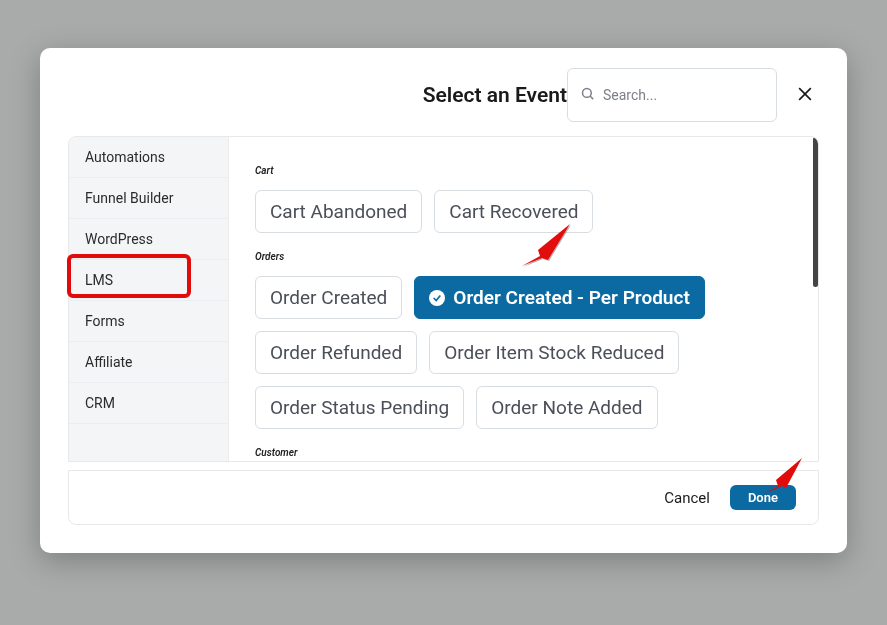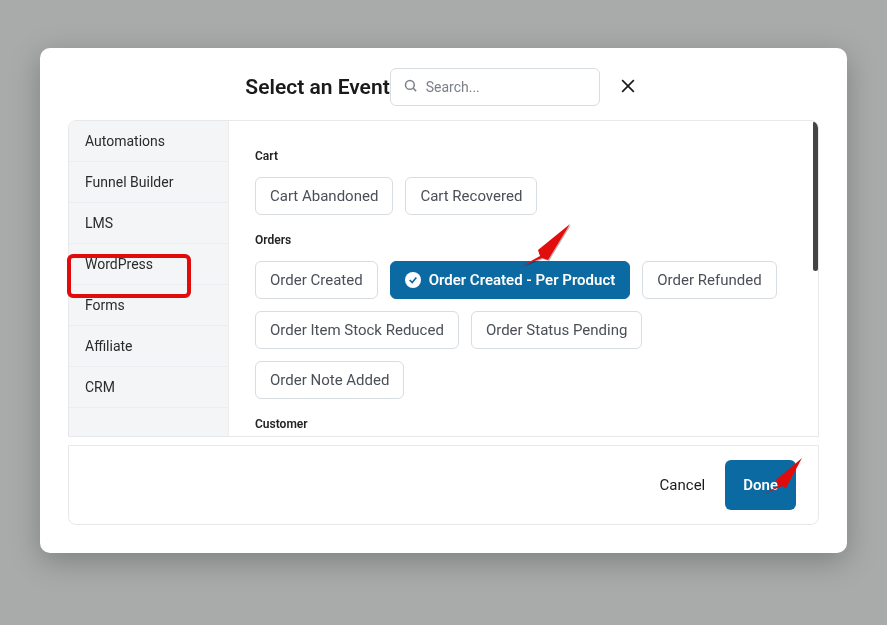--- a/index.html
+++ b/index.html
@@ -3,29 +3,29 @@
 <meta charset="utf-8">
 <style>
   * { box-sizing: border-box; margin: 0; padding: 0; font-family: -apple-system, BlinkMacSystemFont, "Segoe UI", Roboto, Arial, sans-serif; }
   html, body { width: 887px; height: 625px; background: #a9abab; overflow: hidden; }
   .modal {
     position: absolute; left: 40px; top: 48px; width: 807px; height: 505px;
     background: #fff; border-radius: 10px; box-shadow: 0 8px 30px rgba(0,0,0,0.25);
     display: flex; flex-direction: column; overflow: hidden;
   }
   .modal-header {
-    display: flex; align-items: center; justify-content: center;
+    display: flex; align-items: center; justify-content: flex-end;
     padding: 20px 28px 14px 28px;
   }
   .modal-title { font-size: 21px; font-weight: 600; color: #1a1a1a; }
   .header-right { display: flex; align-items: center; gap: 14px; }
   .search-wrap {
     display: flex; align-items: center; gap: 8px;
     border: 1px solid #d8dde2; border-radius: 6px;
-    width: 210px; height: 38px; padding: 0 12px;
+    width: 210px; height: 54px; padding: 0 12px;
   }
   .search-wrap input {
     border: none; outline: none; width: 100%; font-size: 14px; color: #333;
     background: transparent;
   }
   .search-wrap input::placeholder { color: #7b7f88; }
   .search-icon { color: #7b7f88; flex-shrink:0; }
   .close-btn { background:none; border:none; cursor:pointer; padding:4px; color:#1a1a1a; }
   .modal-body {
     flex: 1; display: flex; margin: 0 28px 8px 28px;
@@ -43,27 +43,27 @@
   .sidebar-item {
     text-align:left; background:none; border:none; width:100%;
     padding: 12px 16px; font-size:14px; color:#2b2b2b; cursor:pointer;
     border-bottom:1px solid #ebedf0;
   }
   .sidebar-item.selected { background:#fff; font-weight:500; }
   .content {
     flex:1; padding: 10px 26px 20px 26px; overflow:hidden;
   }
   .section-title {
-    font-size:12px; font-weight:600; color:#222; margin: 18px 0 14px 0;
+    font-size:10px; font-weight:600; color:#222; margin: 18px 0 14px 0; font-style: italic;
   }
   .pills { display:flex; flex-wrap:wrap; gap:12px; }
   .pill {
     display:inline-flex; align-items:center; gap:8px;
     border:1px solid #d8dde2; background:#fff; color:#4b4f58;
-    border-radius:6px; padding: 9px 14px; font-size:15px; cursor:pointer;
+    border-radius:6px; padding: 9px 14px; font-size:19px; cursor:pointer;
   }
   .pill.selected {
     background:#0a6aa1; border-color:#0a6aa1; color:#fff; font-weight:600;align-items:center;
   }
   .check-icon {
     width:16px; height:16px; border-radius:50%; background:#fff;
     display:flex; align-items:center; justify-content:center;
   }
   .modal-footer-wrap{
     margin: 0 28px 28px 28px;
@@ -72,21 +72,21 @@
   }
   .modal-footer {
     display:flex; justify-content:flex-end; align-items:center; gap:20px;
     padding: 14px 22px;
   }
   .cancel-btn {
     background:none; border:none; font-size:15px; color:#1a1a1a; cursor:pointer;
   }
   .done-btn {
     background:#0a6aa1; color:#fff; border:none; border-radius:6px;
-    padding: 16px 18px; font-size:15px; font-weight:600; cursor:pointer;
+    padding: 5px 18px; font-size:13px; font-weight:600; cursor:pointer;
   }
   
   .highlight-box{
     position:absolute; left:67px; top:254px; width:124px; height:44px;
     border:4px solid #e20b0b; border-radius:6px; pointer-events:none;
   }
   
   .arrow { position:absolute; pointer-events:none; }
   .arrow svg { display:block; }
 </style>
@@ -114,22 +114,22 @@
             </svg>
         </span>
       </button>
     </div>
   </div>
 
   <div class="modal-body">
     <div class="sidebar">
       <button class="sidebar-item">Automations</button>
       <button class="sidebar-item">Funnel Builder</button>
+      <button class="sidebar-item">WordPress</button>
       <button class="sidebar-item">LMS</button>
-      <button class="sidebar-item">WordPress</button>
       <button class="sidebar-item">Forms</button>
       <button class="sidebar-item">Affiliate</button>
       <button class="sidebar-item">CRM</button>
     </div>
 
     <div class="content">
 
       <div class="section-title">Cart</div>
       <div class="pills">
         <button class="pill">Cart Abandoned</button>

